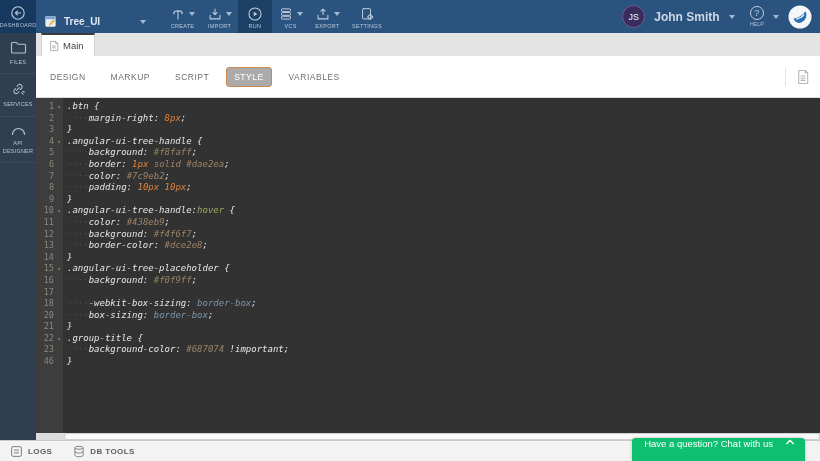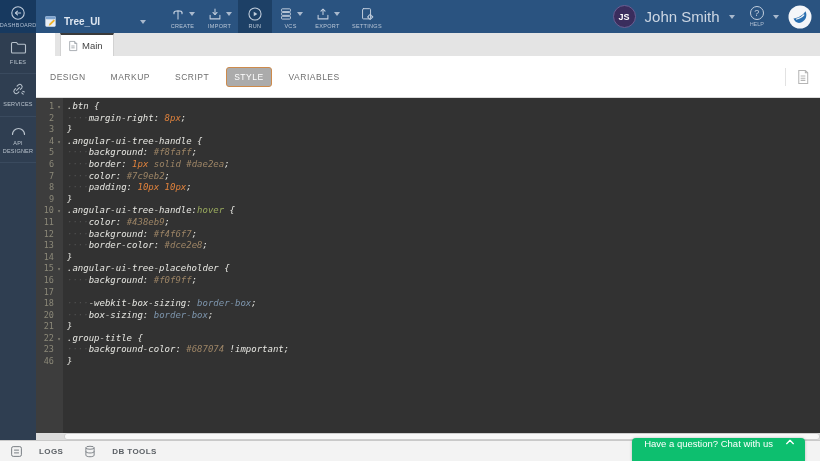--- a/index.html
+++ b/index.html
@@ -14,37 +14,37 @@
   .proj { display:flex; align-items:center; gap:6px; padding:10px 8px 0 7px; width:118px; cursor:pointer; }
   .proj .pname { font-size:10px; color:#dfe7f1; font-weight:bold; flex:1; }
   .dcaret { width:0; height:0; border-left:3.5px solid transparent; border-right:3.5px solid transparent; border-top:4px solid #a9b9cd; }
   .tools { display:flex; align-items:stretch; margin-left:10px; }
   .tool { display:flex; flex-direction:column; align-items:center; justify-content:center; padding:2px 6px 1px; min-width:34px; cursor:pointer; }
   .tool.active { background:var(--run_tile,#1d4066); }
   .tool .irow { display:flex; align-items:center; gap:3px; height:17px; }
   .tool .lbl { font-size:5.5px; letter-spacing:.3px; color:#b9c6d6; margin-top:1px; }
   .tright { margin-left:auto; display:flex; align-items:center; gap:9px; padding-right:8px; }
   .avatar { width:23px; height:23px; border-radius:50%; background:var(--avatar_purple,#3a2d5d); color:#fff;
-            font-size:9px; font-weight:bold; display:flex; align-items:center; justify-content:center;
+            font-size:9px; font-weight:normal; display:flex; align-items:center; justify-content:center;
             border:1px solid #6b5f93; cursor:pointer; }
-  .uname { font-size:15px; color:#cdd7e3; }
+  .uname { font-size:12px; color:#cdd7e3;font-weight:bold; }
   .helpwrap { display:flex; flex-direction:column; align-items:center; margin-left:6px; cursor:pointer; }
   .helpcircle { width:14px; height:14px; border:1.2px solid #c2cedd; border-radius:50%; font-size:9px;
                 display:flex; align-items:center; justify-content:center; color:#c2cedd; }
   .helpwrap .lbl { font-size:5.5px; color:#aebdd0; margin-top:1px; }
 
   
   .main { flex:1; display:flex; min-height:0; }
   .sidebar { width:36px; background:var(--sidebar,#2f3e51); display:flex; flex-direction:column; flex:0 0 auto; }
   .sitem { display:flex; flex-direction:column; align-items:center; justify-content:center; gap:3px;
            padding:7px 1px; border-bottom:1px solid #3a4a5e; color:#b7c1cb; cursor:pointer; }
   .sitem .lbl { font-size:5.5px; letter-spacing:.2px; text-align:center; line-height:1.5; color:#b9c3cd; }
 
   .content { flex:1; display:flex; flex-direction:column; min-width:0; }
-  .tabbar { height:23px; background:var(--tab_strip,#e4e4e4); display:flex; align-items:stretch; padding-left:5px; flex:0 0 auto;margin-left:19px; }
+  .tabbar { height:23px; background:var(--tab_strip,#e4e4e4); display:flex; align-items:stretch; padding-left:5px; flex:0 0 auto; }
   .tab { background:#fff; border-top:2px solid #3a3a3a; border-left:1px solid #d2d2d2; border-right:1px solid #d2d2d2;
          display:flex; align-items:center; gap:4px; padding:0 10px 0 7px; font-size:9.5px; color:#444; cursor:pointer; }
   .subtabs { height:42px; background:#fff; border-bottom:1px solid #dcdcdc; display:flex; align-items:center;
              padding-left:6px; gap:9px; flex:0 0 auto; }
   .chip { font-size:8.5px; letter-spacing:.5px; color:#6e6e6e; padding:4px 7px; border:1px solid transparent;
           border-radius:3px; cursor:pointer; }
   .chip.active { background:var(--chip_bg,#ababab); color:#fff; border-color:var(--accent_orange,#cd8a4b); }
   .subright { margin-left:auto; display:flex; align-items:center; border-left:1px solid #e2e2e2;
               padding:0 10px; height:18px; cursor:pointer; }
 
@@ -64,21 +64,21 @@
   .tk-v { color:var(--code_value,#7d95ac); }
   .tk-k { color:var(--code_pseudo,#9aab5e); }
   .tk-w { color:#515151; }
 
   .hscroll { height:7px; background:#dcdcdc; display:flex; flex:0 0 auto; }
   .hthumb { flex:1; margin-left:28px; background:#f9f9f9; border:1px solid #cfcfcf; border-radius:3px; }
 
   
   .statusbar { height:21px; background:#f3f3f3; border-top:1px solid #c9c9c9; display:flex; align-items:center;
                gap:21px; padding-left:10px; flex:0 0 auto; }
-  .sbtn { display:flex; align-items:center; gap:16px; font-size:8px; font-weight:bold; letter-spacing:.4px;
+  .sbtn { display:flex; align-items:center; gap:5px; font-size:8px; font-weight:bold; letter-spacing:.4px;
           color:#5a5f64; cursor:pointer; }
 
   
   .chat { position:absolute; right:15px; bottom:0; height:23px; background:var(--chat_green,#0dbf6f);
           border-radius:4px 4px 0 0; display:flex; align-items:flex-start; gap:12px; padding:0 10px 0 12px;
           color:#fff; font-size:9.5px; cursor:pointer; z-index:5; box-shadow:0 0 3px rgba(0,0,0,.25); }
 
   svg { display:block; }
 </style>
 </head>

